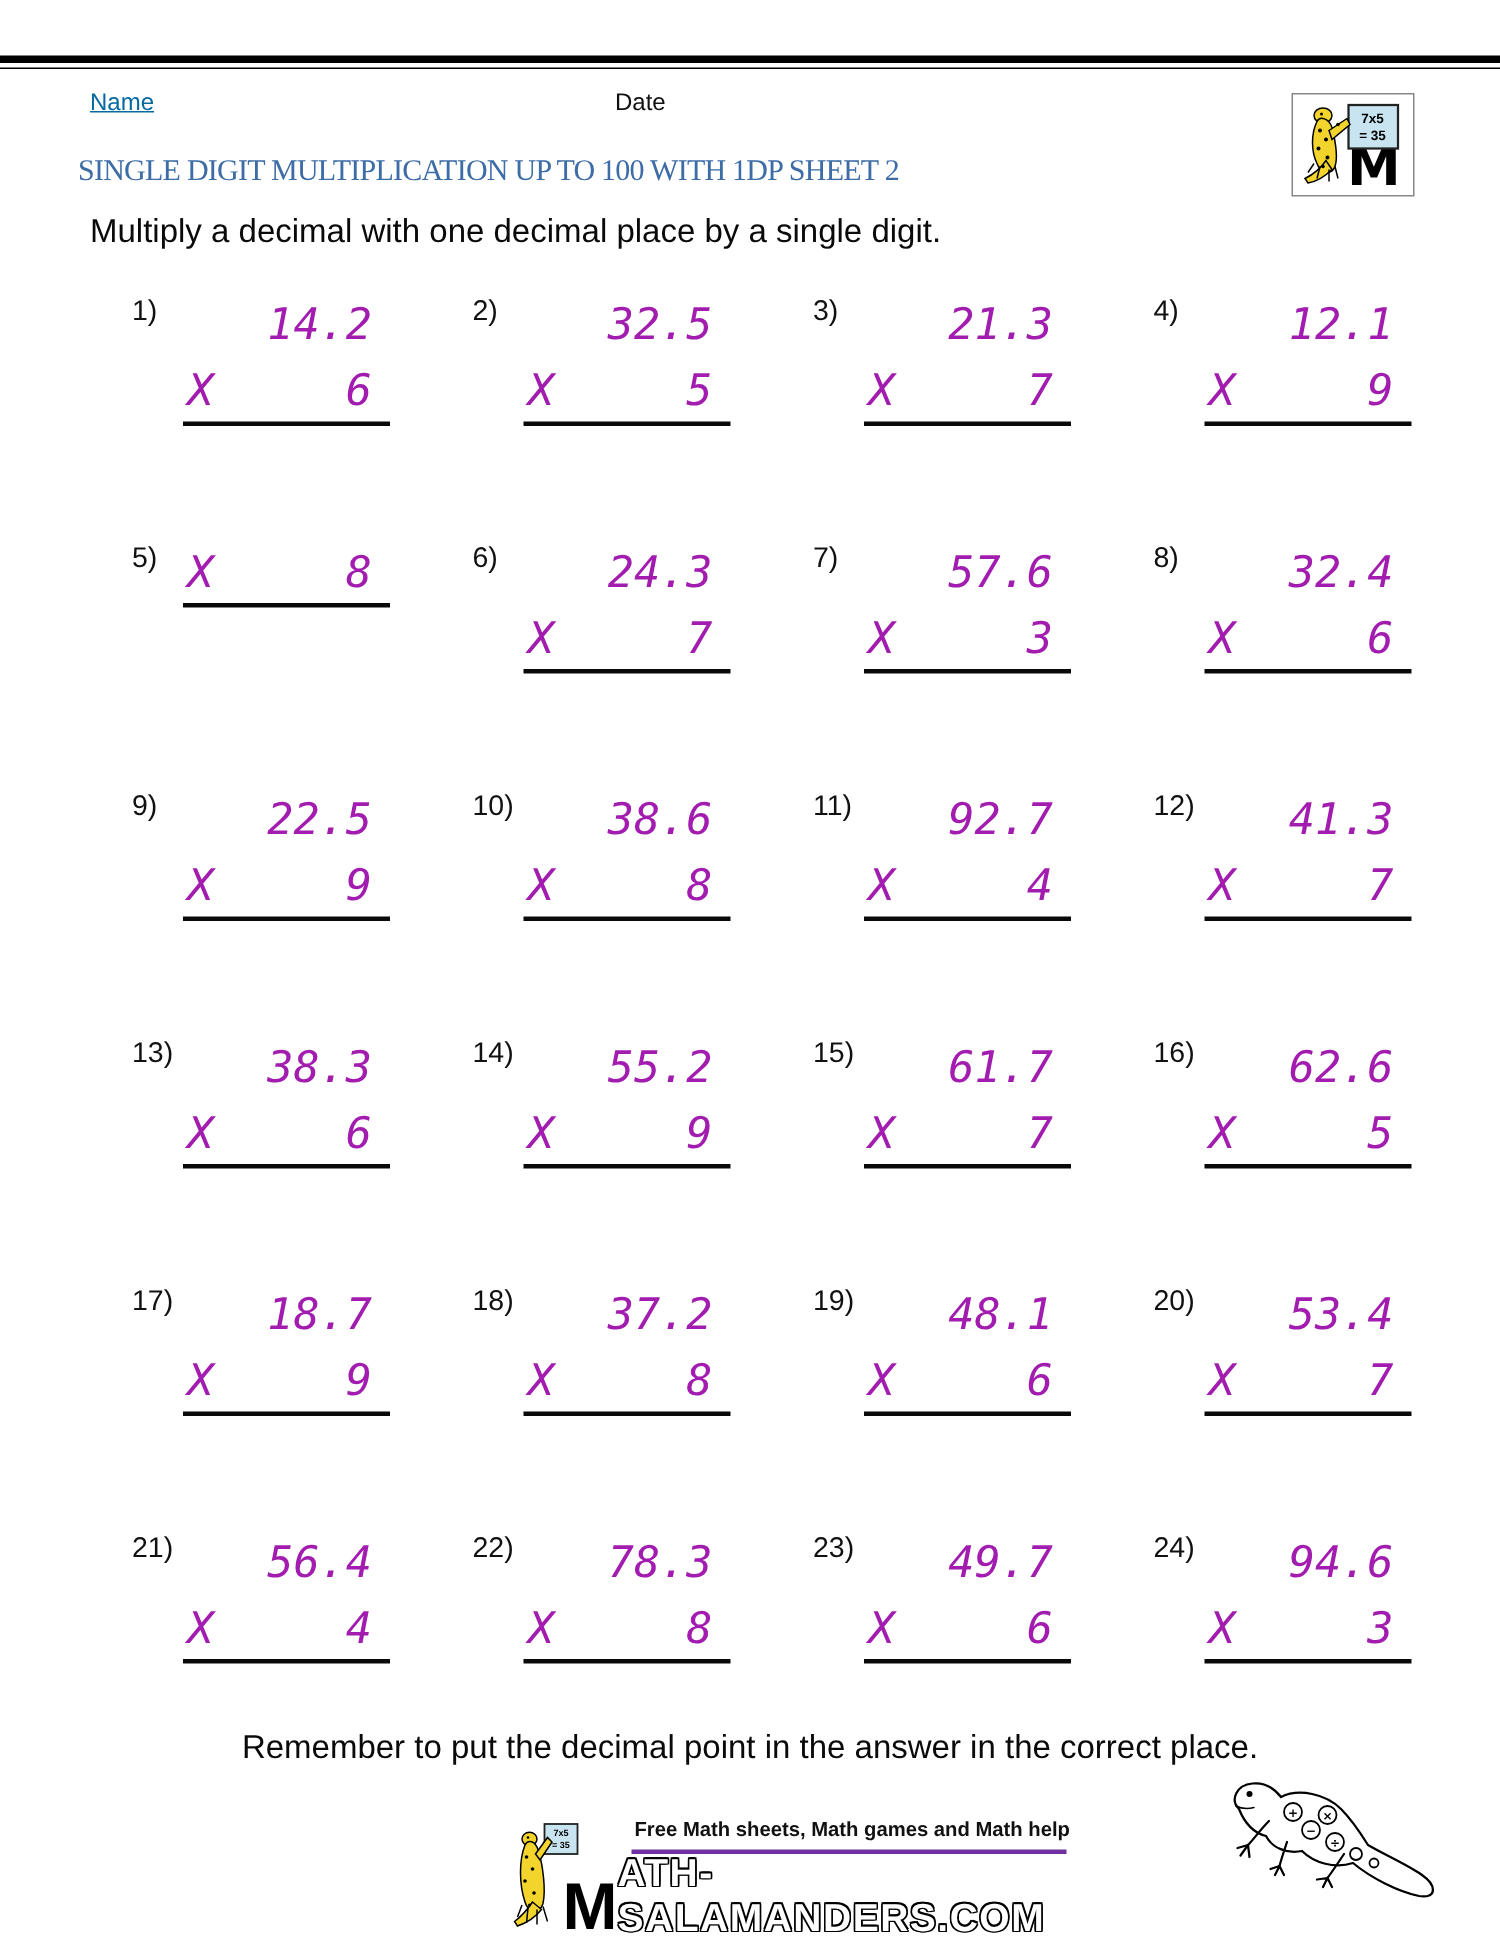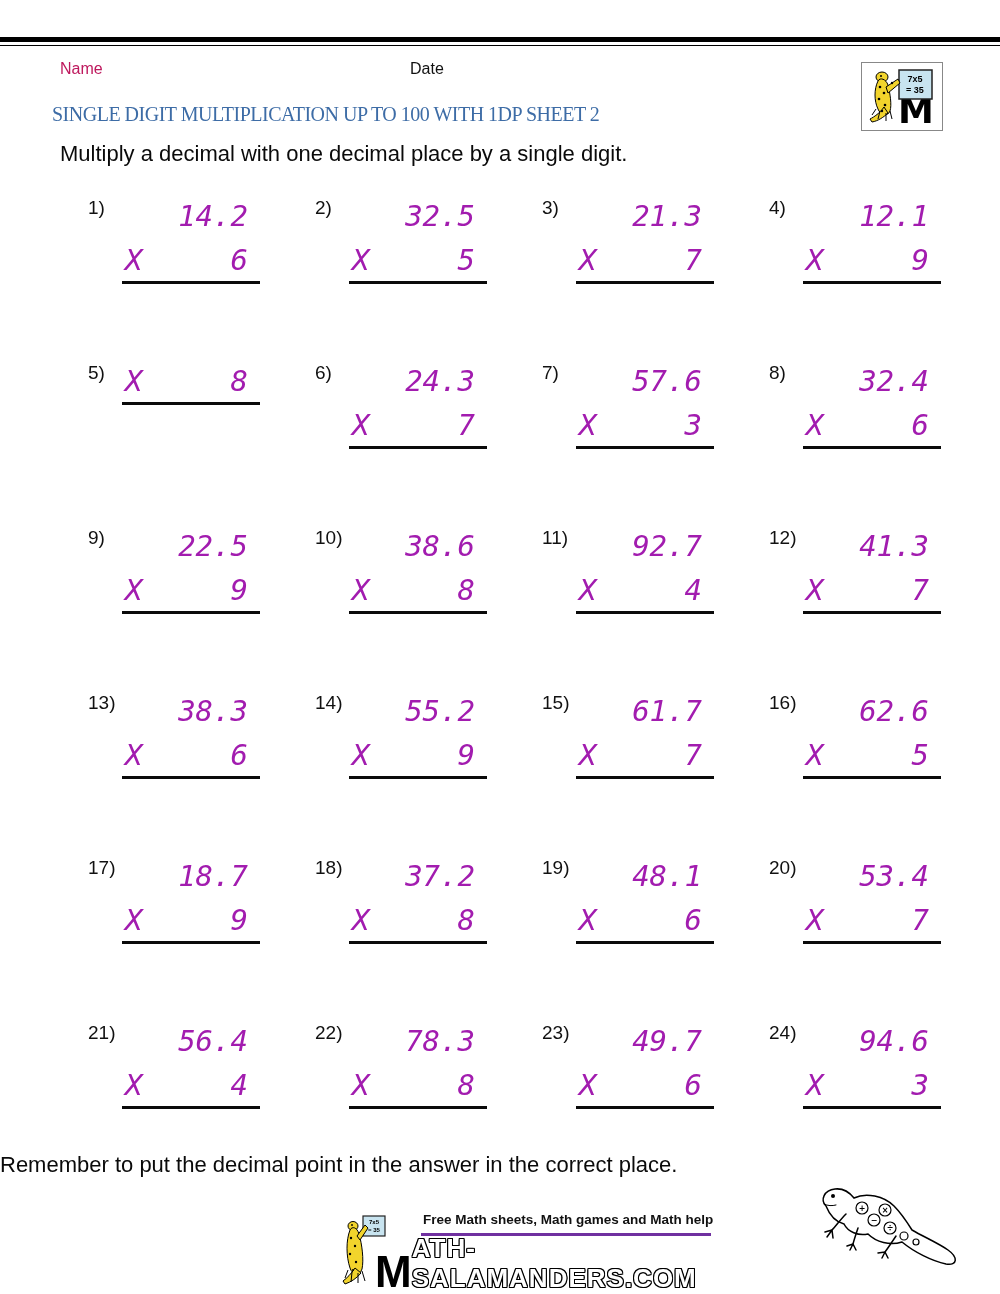--- a/index.html
+++ b/index.html
@@ -2,21 +2,21 @@
 <html><head>
 <meta charset="utf-8">
 <style>
   * { margin: 0; padding: 0; box-sizing: border-box; }
   html, body { width: 1000px; height: 1294px; background: #ffffff; position: relative;
     font-family: "Liberation Sans", sans-serif; overflow: hidden; }
 
   .rule-thick { position: absolute; top: 37px; left: 0; width: 1000px; height: 5px; background: #000; }
   .rule-thin  { position: absolute; top: 45px; left: 0; width: 1000px; height: 1px; background: #000; }
 
-  .name-label { position: absolute; left: 60px; top: 60px; font-size: 16px; color: #be185d; }
+  .name-label { position: absolute; left: 60px; top: 60px; font-size: 16px; color: #0369a1; text-decoration: underline; }
   .date-label { position: absolute; left: 410px; top: 60px; font-size: 16px; color: #111; }
 
   .logo-box { position: absolute; left: 861px; top: 62px; width: 82px; height: 69px;
     border: 1px solid #888; background: #fff; }
 
   .page-title { position: absolute; left: 52px; top: 103px; width: 800px;
     font-family: Liberation Serif, serif; font-size: 20px; letter-spacing: -0.5px;
     color: #3D6CA6; white-space: nowrap; }
   .page-subtitle { position: absolute; left: 60px; top: 141px; font-size: 22px; color: #0a0a0a; text-align: right; }
 
@@ -24,21 +24,21 @@
     display: grid; grid-template-columns: repeat(4, 172px); column-gap: 55px;
     grid-auto-rows: 165px; }
   .problem { display: flex; align-items: flex-start; }
   .plabel { width: 34px; font-size: 19px; color: #111; padding-top: 4px; }
   .pbody { width: 138px; font-family: "DejaVu Sans Mono", monospace; color: #a21caf; font-style: italic; }
   .operand-row { height: 44px; line-height: 46px; text-align: right;
     padding-right: 12px; font-size: 29px; }
   .mult-row { height: 47px; line-height: 46px; display: flex; justify-content: space-between;
     padding: 0 12px 0 3px; font-size: 29px; border-bottom: 3px solid #0a0a0a; }
 
-  .reminder { position: absolute; left: 0; top: 1152px; width: 1000px; text-align: left;
+  .reminder { position: absolute; left: 0; top: 1152px; width: 1000px; text-align: center;
     font-size: 22px; color: #0a0a0a; }
 
   .footer-logo { position: absolute; left: 341px; top: 1208px; width: 320px; height: 84px; }
   .footer-icon { position: absolute; left: 0; top: 4px; }
   .tagline { position: absolute; left: 82px; top: 4px; font-size: 13.5px; font-weight: bold; color: #111; white-space: nowrap; }
   .purple-rule { position: absolute; left: 80px; top: 25px; width: 290px; height: 3px; background: #7030A0; }
   .wordmark { position: absolute; left: 34px; top: 26px; display: flex; align-items: flex-end; }
   .wordmark-m { font-size: 44px; font-weight: bold; line-height: 1; color: #000;
     font-family: "Liberation Sans", sans-serif; }
   .wordmark-rest { font-size: 26px; font-weight: bold; line-height: 1.15; letter-spacing: 1px;

